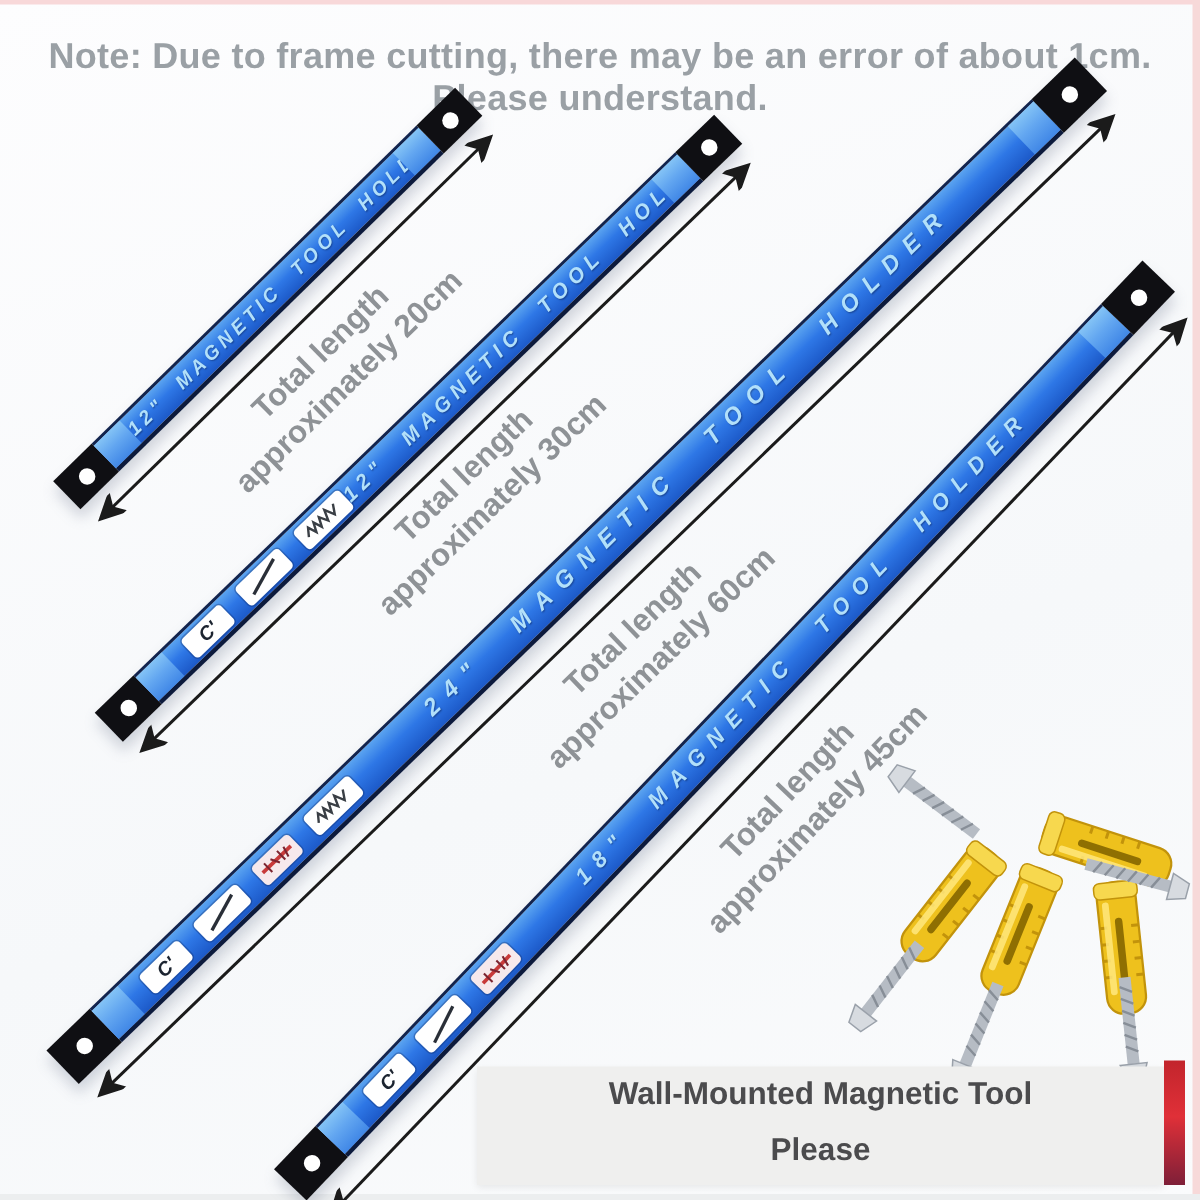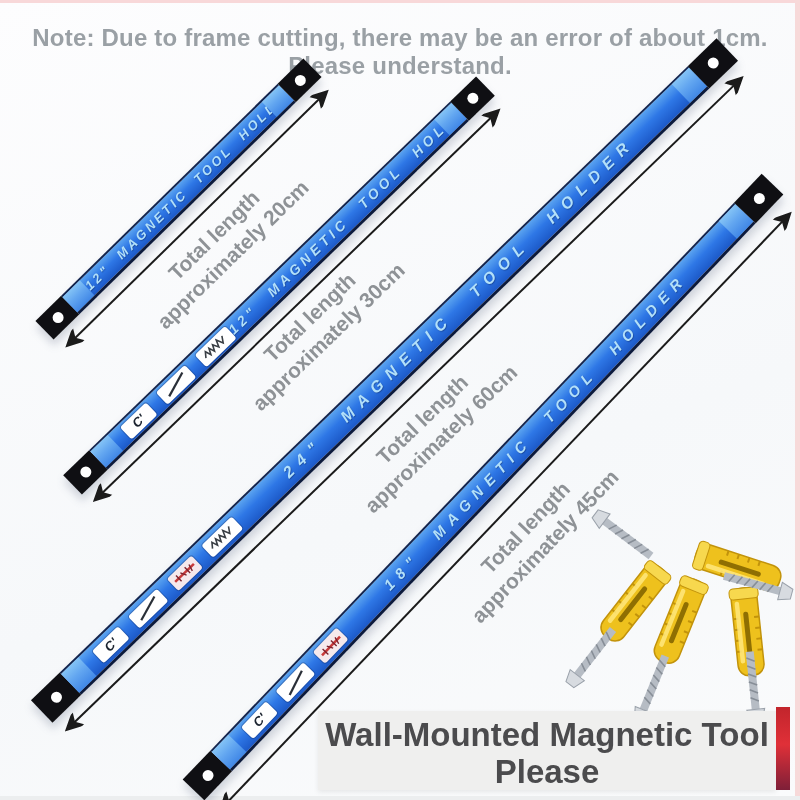--- a/index.html
+++ b/index.html
@@ -55,22 +55,22 @@
        color:#8e9296;font-weight:700;font-size:21px;line-height:27px;}
   .bar1 .ann{top:50px;} .bar2 .ann{top:44px;}
   .bar3 .ann{top:56px;} .bar4 .ann{top:60px;}
 
   
   .anchors{position:absolute;left:556px;top:488px;}
 
   
   .banner-box{position:absolute;left:318px;top:711px;width:458px;height:79px;
        background:#efefee;box-shadow:0 2px 5px rgba(0,0,0,.08);
-       display:flex;flex-direction:column;justify-content:flex-end;text-align:center;
-       color:#4b4b4d;font-weight:700;font-size:33px;line-height:37px;z-index:5;}
+       display:flex;flex-direction:column;justify-content:flex-start;text-align:center;
+       color:#4b4b4d;font-weight:700;font-size:21px;line-height:37px;z-index:5;}
   .banner-red{position:absolute;left:776px;top:707px;width:14px;height:83px;z-index:6;
        background:linear-gradient(to bottom,#c2252c 0%,#e03038 45%,#7e1f38 100%);}
 </style>
 </head>
 <body>
 
 <div id="stage">
 
   <svg width="0" height="0" style="position:absolute" aria-hidden="true">
     <defs>

